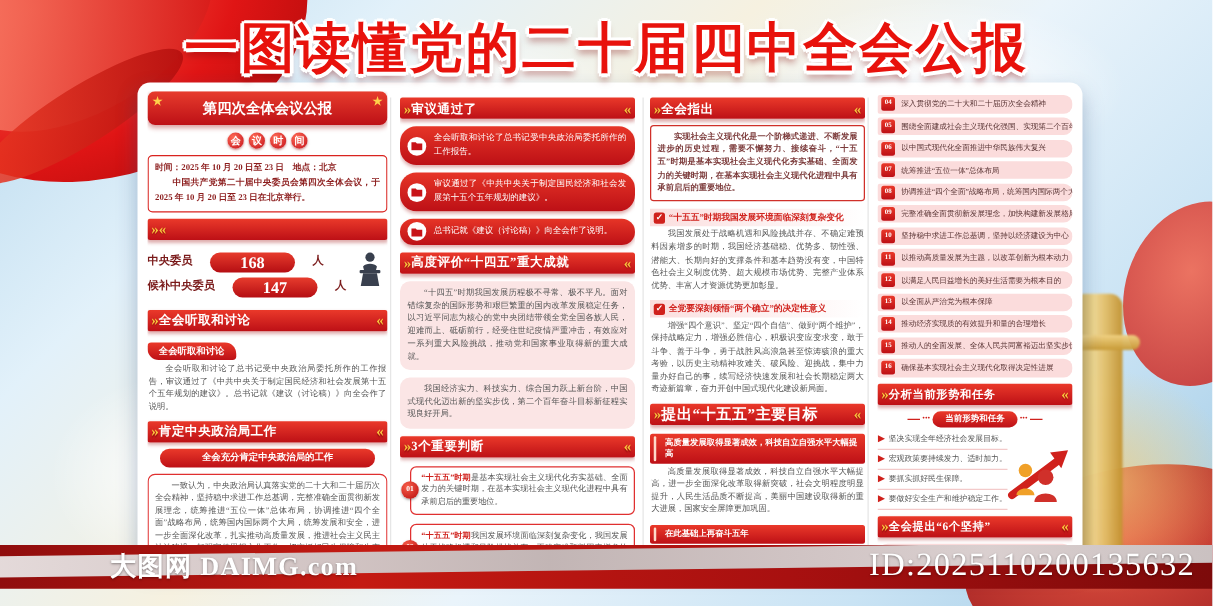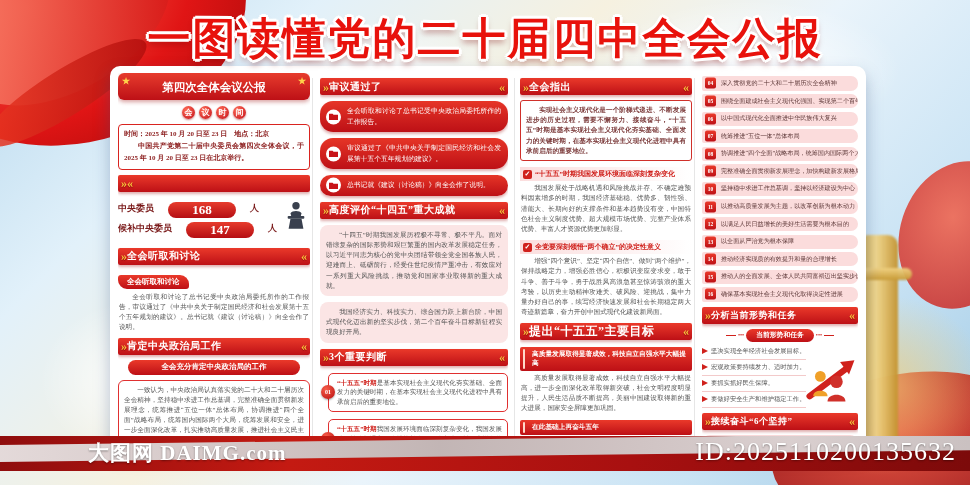--- a/index.html
+++ b/index.html
@@ -349,21 +349,21 @@
             <polygon points="38,6 54,4 48,20" fill="#d0211c"></polygon>
             <circle cx="16" cy="22" r="6" fill="#f0a028"></circle>
             <path d="M8 44c0-8 16-8 16 0z" fill="#f0a028"></path>
             <circle cx="34" cy="28" r="7" fill="#d0302a"></circle>
             <path d="M24 50c0-10 20-10 20 0z" fill="#d0302a"></path>
           </svg>
         </span>
       </div>
       <div class="banner">
         <span class="chv">»</span>
-        <span class="bt" style="font-size:9px;">接续奋斗“6个坚持”</span>
+        <span class="bt" style="font-size:9px;">全会提出“6个坚持”</span>
         <span class="chv">«</span>
       </div>
       <div class="insist-row"><span class="dot-num">1</span><span>坚持党的全面领导</span></div>
 
     </div>
   </div>
 
   <div class="bottom-bar">
     <div class="bar-streak"></div>
     <div class="bar-left">

